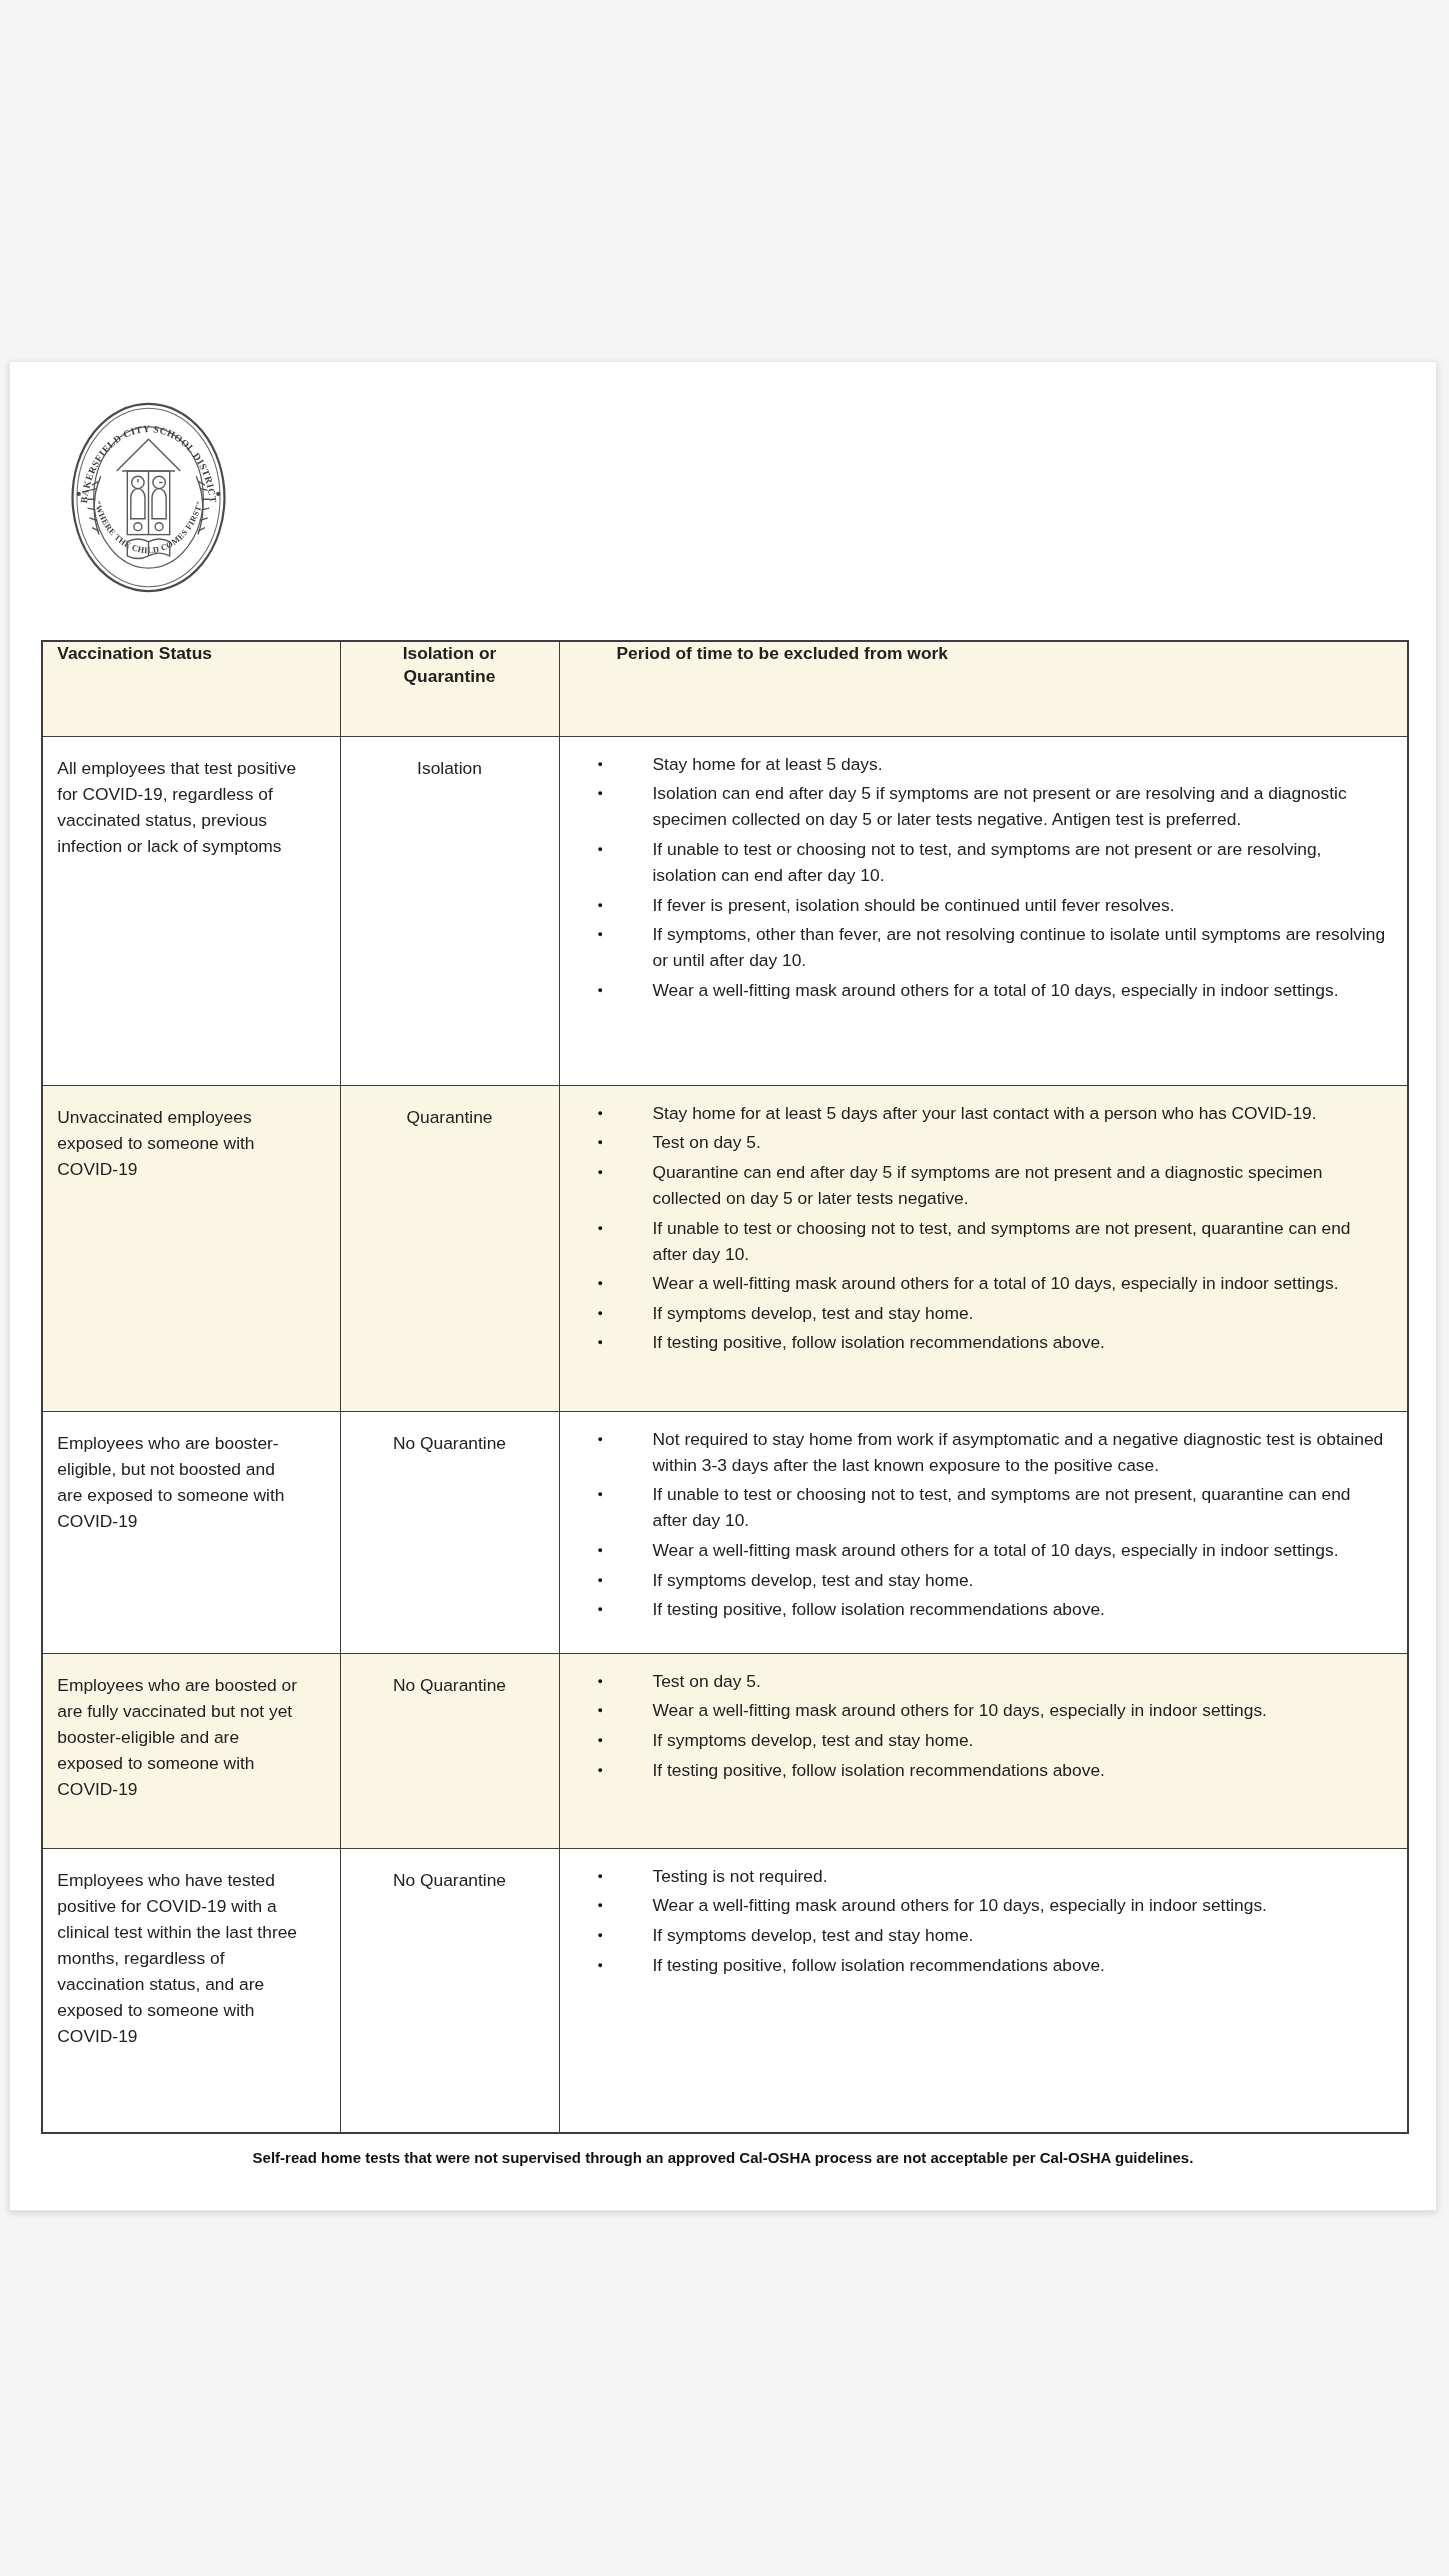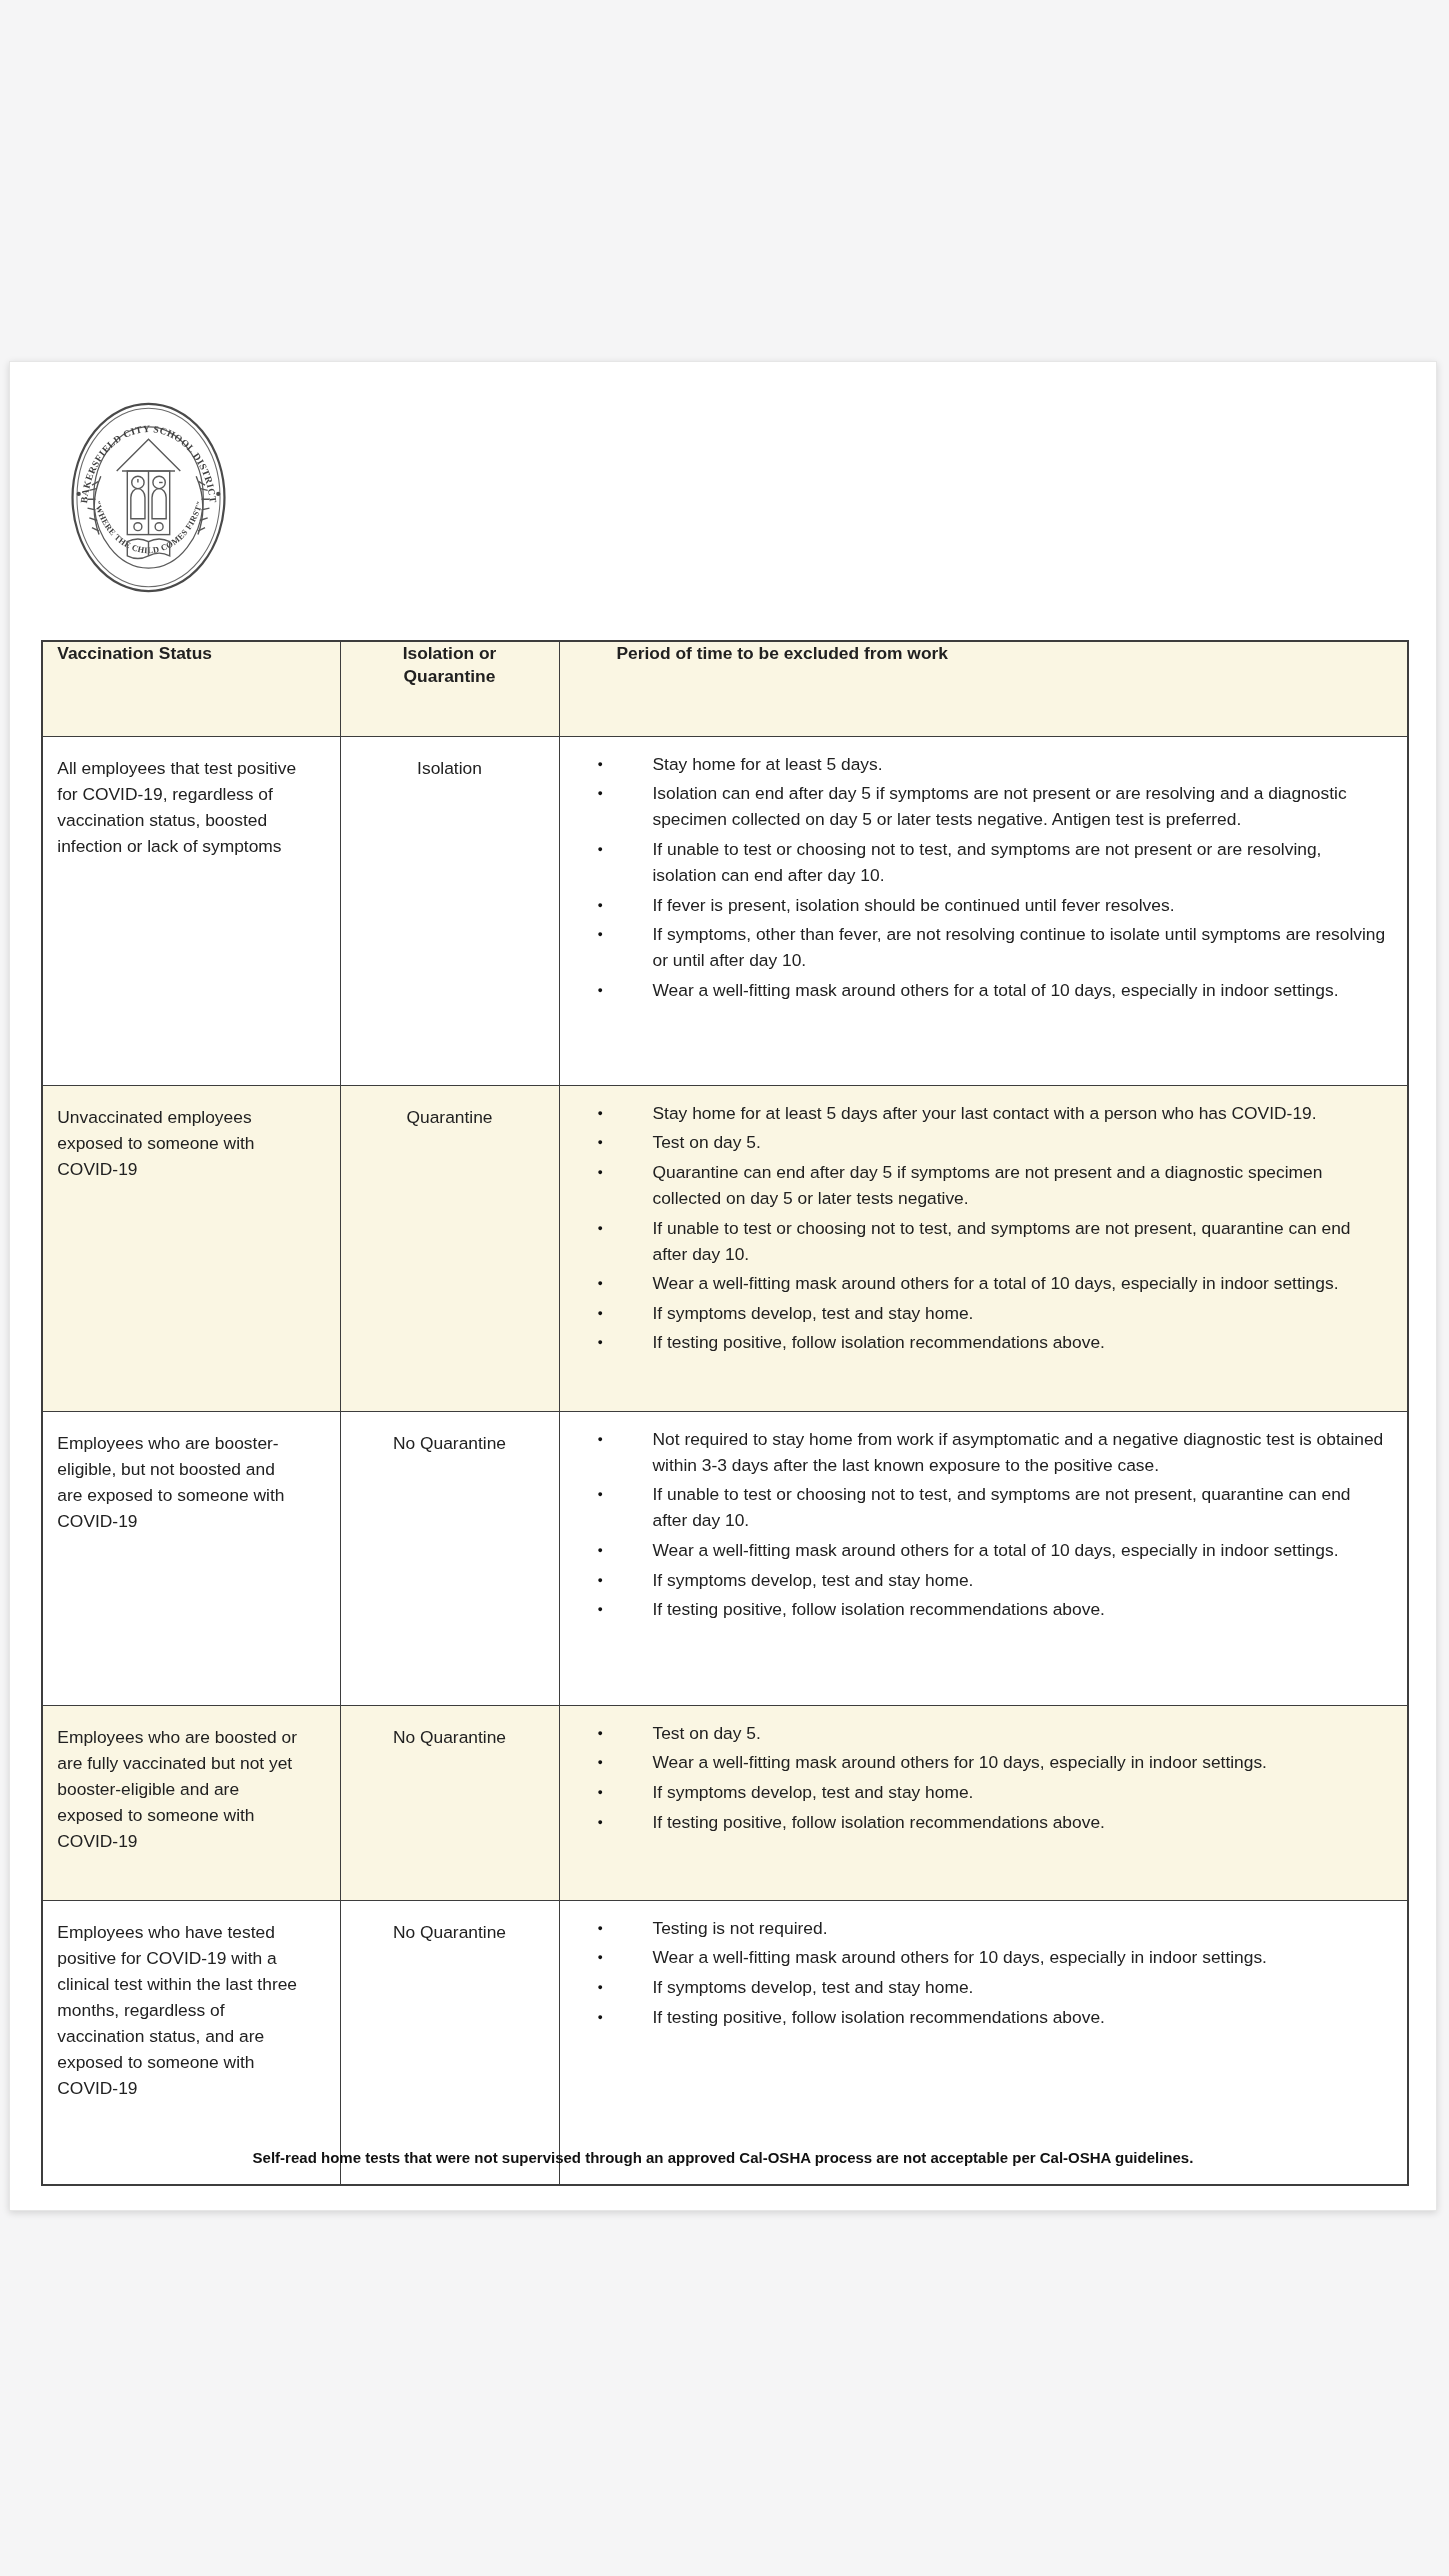--- a/index.html
+++ b/index.html
@@ -40,21 +40,21 @@
     font-size:17.4px;
   }
   table.guidance{border:2.7px solid var(--table-border);}
   thead tr{height:95px; background:var(--shaded-row);}
   thead th{vertical-align:middle; font-weight:700; font-size:18px; line-height:23px; text-align:left;}
   thead th.h1{padding-left:14.3px;}
   thead th.h2{text-align:center; padding:0 47px;}
   thead th.h3{padding-left:57px;}
   tbody tr:nth-child(1){height:349px;}
   tbody tr:nth-child(2){height:326px;}
-  tbody tr:nth-child(3){height:294px;}
+  tbody tr:nth-child(3){height:242px;}
   tbody tr:nth-child(4){height:195px;}
   tbody tr:nth-child(5){height:285px;}
   tbody tr.shaded{background:var(--shaded-row);margin-top:16px;}
   td.status{padding:18px 36px 0 14.3px; line-height:26px;}
   td.quar{text-align:center; padding-top:18px; line-height:26px;}
   td.period ul{list-style:none; padding:14.3px 0 0 38px;}
   td.period li{display:flex; margin-top:3.6px; line-height:26px;}
   td.period li:first-child{margin-top:0;}
   td.period .dot{width:55px; flex:none; font-size:9px; line-height:26px; color:#111;}
   td.period .bt{width:733px;}
@@ -124,21 +124,21 @@
       </colgroup>
     <thead>
       <tr>
         <th class="h1">Vaccination Status</th>
         <th class="h2">Isolation or Quarantine</th>
         <th class="h3">Period of time to be excluded from work</th>
       </tr>
     </thead>
     <tbody>
   <tr>
-    <td class="status">All employees that test positive for COVID-19, regardless of vaccination status, boosted infection or lack of symptoms</td>
+    <td class="status">All employees that test positive for COVID-19, regardless of vaccinated status, previous infection or lack of symptoms</td>
     <td class="quar">Isolation</td>
     <td class="period">
       <ul>
               <li>
                 <span class="dot">●</span>
                 <span class="bt">Stay home for at least 5 days.</span>
               </li>
               <li>
                 <span class="dot">●</span>
                 <span class="bt">Isolation can end after day 5 if symptoms are not present or are resolving and a diagnostic specimen collected on day 5 or later tests negative. Antigen test is preferred.</span>

